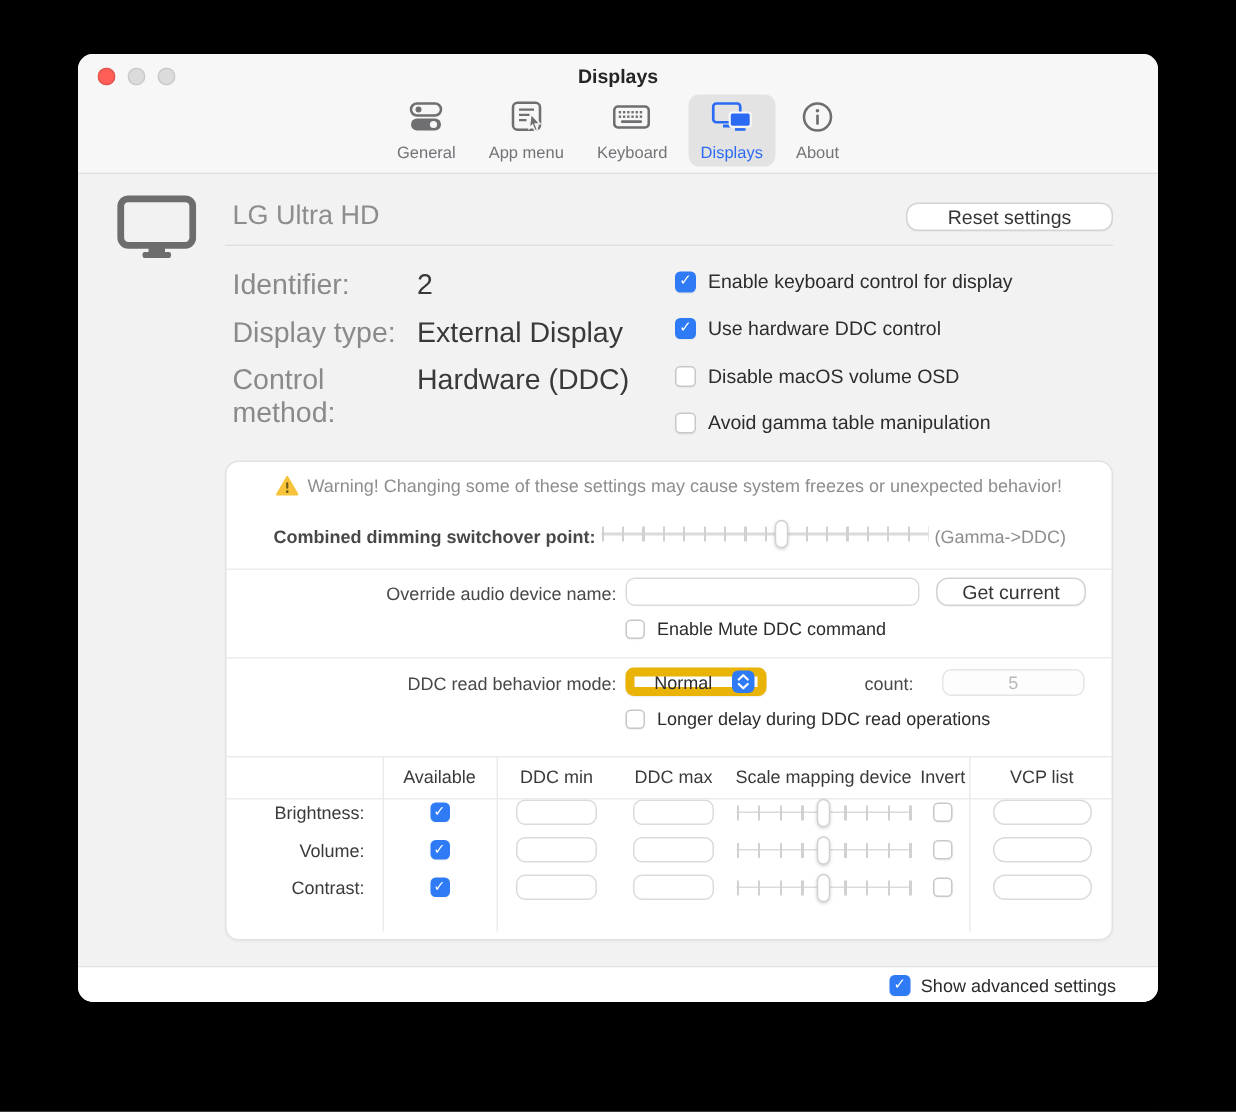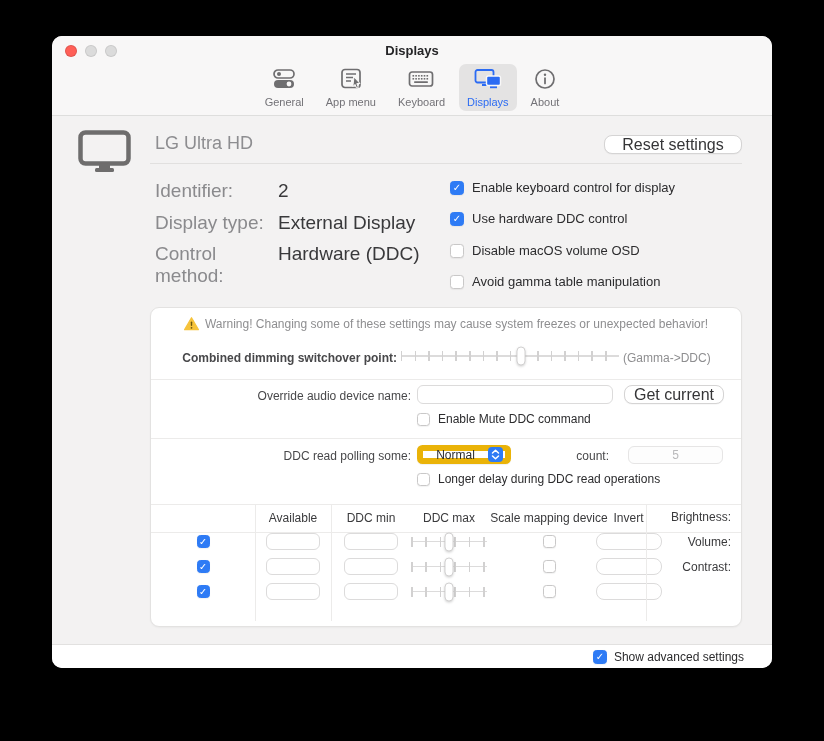--- a/index.html
+++ b/index.html
@@ -23,21 +23,21 @@
   .tb-item .tb-label { font-size:11px; color:#737277; }
   .tb-item.selected { background:#e4e3e3; color:#2b6bf3; }
   .tb-item.selected .tb-label { color:#2b6bf3; }
 
   
   .content { position:absolute; left:0; top:80px; right:0; height:528px; }
 
   .monitor-icon { position:absolute; left:26px; top:14px; }
   .display-name { position:absolute; left:103px; top:17px; font-size:18px; color:#8d8d90; }
   .mac-btn { position:absolute; height:19px; background:#fff; border:1px solid #d5d4d4; border-radius:8px;
-             font-size:16px; color:#353537; font-family:"Liberation Sans",sans-serif;
+             font-size:13px; color:#353537; font-family:"Liberation Sans",sans-serif;
              display:flex; align-items:center; justify-content:center; box-shadow:0 .5px 1px rgba(0,0,0,.06); }
   .reset-btn { right:30px; top:19px; width:138px; }
   .header-divider { position:absolute; left:98px; right:30px; top:47px; height:1px; background:#e1e0df; }
 
   .info-row { position:absolute; left:103px; display:flex; font-size:19px; }
   .info-label { width:123px; color:#8a8a8d; }
   .info-value { color:#39393b; }
 
   .cb-row { position:absolute; display:flex; align-items:center; gap:8px; font-size:13px; color:#2c2c2e; }
   .cb { width:14px; height:14px; border-radius:3.5px; background:#fff; border:1px solid #c9c8c8;
@@ -249,21 +249,21 @@
       <div class="p-label" style="left:0; top:81px; width:260px;">Override audio device name:</div>
       <input class="text-field" style="left: 266px; top: 77px; width: 196px; height: 19px;" value="">
       <button class="mac-btn" style="left:473px; top:77px; width:100px;">Get current</button>
       <div class="cb-row" style="left:266px; top:104px; font-size:12px;">
         <span class="cb small"></span>
         <span>Enable Mute DDC command</span>
       </div>
 
       <div class="p-divider" style="top:130px;"></div>
 
-      <div class="p-label" style="left:0; top:141px; width:260px;">DDC read polling some:</div>
+      <div class="p-label" style="left:0; top:141px; width:260px;">DDC read behavior mode:</div>
       <div class="popup" style="left:266px; top:137px; width:94px; height:19px;">
         <span class="popup-text">Normal</span>
         <span class="popup-stepper">
           <svg width="9" height="11" viewBox="0 0 9 11">
             <path d="M1.5 4 L4.5 1.2 L7.5 4" fill="none" stroke="#fff" stroke-width="1.5" stroke-linecap="round" stroke-linejoin="round"></path>
             <path d="M1.5 7 L4.5 9.8 L7.5 7" fill="none" stroke="#fff" stroke-width="1.5" stroke-linecap="round" stroke-linejoin="round"></path>
           </svg>
         </span>
       </div>
       <div class="p-label" style="left:390px; top:141px; width:68px;">count:</div>
@@ -281,20 +281,21 @@
         <div class="vline" style="left:495px;"></div>
         <div class="hline"></div>
 
         <div class="tgrid">
           <div class="hdr"></div>
           <div class="hdr">Available</div>
           <div class="hdr">DDC min</div>
           <div class="hdr">DDC max</div>
           <div class="hdr">Scale mapping device</div>
           <div class="hdr">Invert</div>
+          <div class="hdr">VCP list</div>
 
           <div class="tcell tlabel">Brightness:</div>
           <div class="tcell">
             <span class="cb small checked"></span>
           </div>
           <div class="tcell">
             <input class="text-field tfield" value="" style="">
           </div>
           <div class="tcell">
             <input class="text-field tfield" value="" style="">

